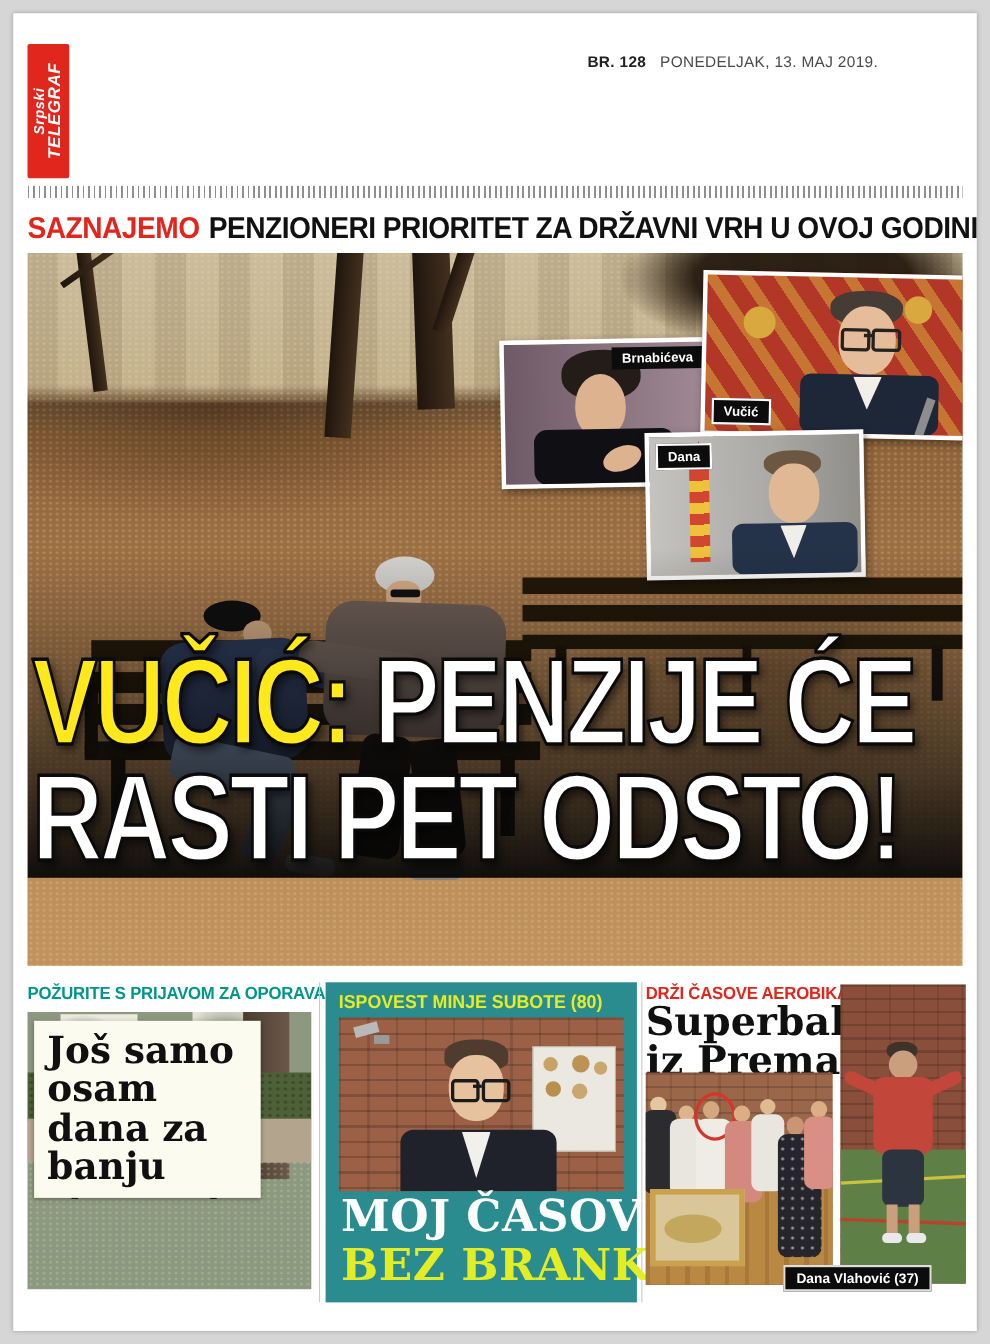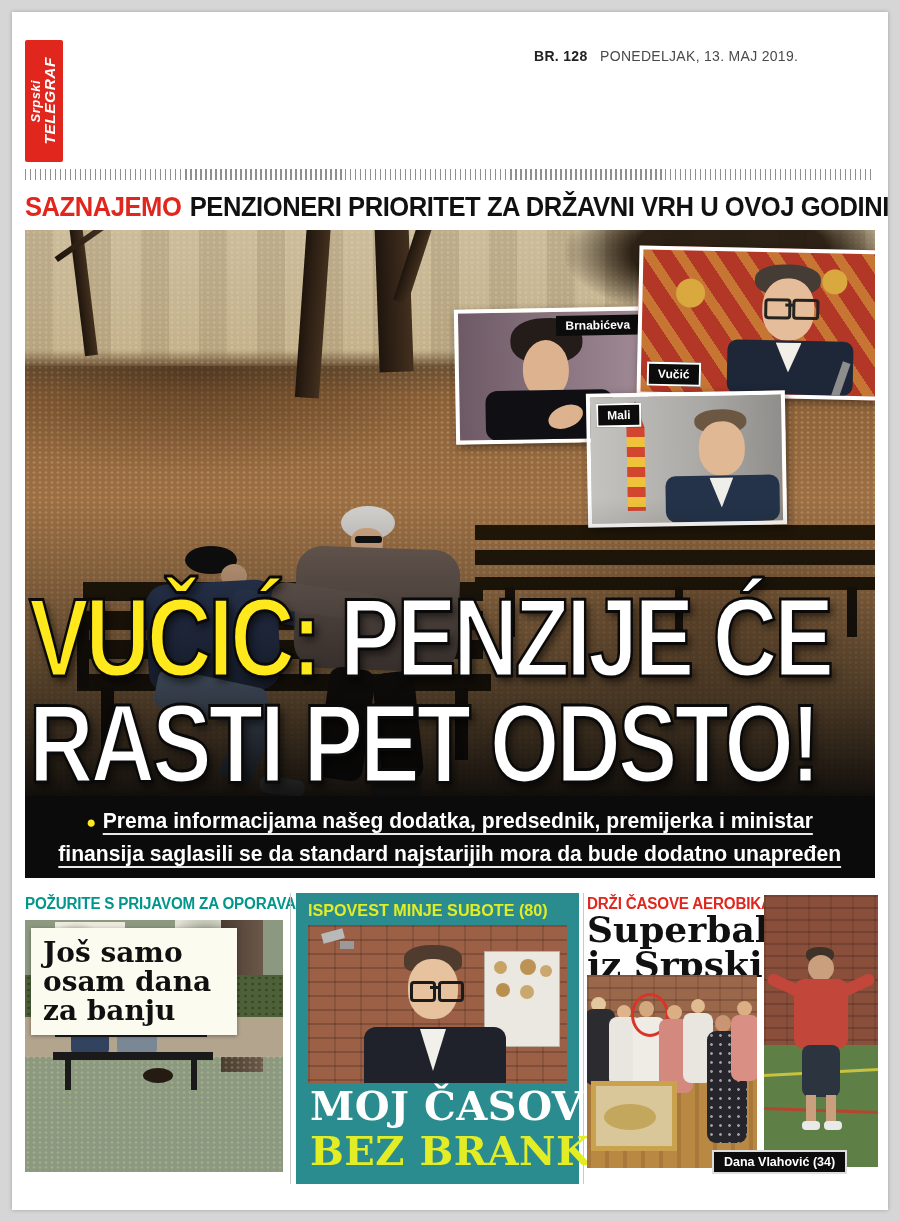--- a/index.html
+++ b/index.html
@@ -47,21 +47,21 @@
   .subline .txt{text-decoration:underline;text-decoration-thickness:2px;text-underline-offset:5px;text-decoration-color:#e8e8e8;}
   .subline .bullet{color:#ffe81c;font-size:17px;margin-right:7px;text-decoration:none;}
 
   
   .sec-kicker{font-weight:800;font-size:16px;white-space:nowrap;transform:scaleX(.95);transform-origin:left center;letter-spacing:-.2px;}
   .teal{color:#00968b;} .red{color:#e0261d;}
   .serif-head{font-family:"DejaVu Serif",serif;font-weight:bold;color:#101010;}
   .divider{width:1px;background:#c9c9c9;}
 
   .lphoto{left:25px;top:920px;width:258px;height:252px;overflow:hidden;background:#8d9880;}
-  .lheadbox{left:6px;top:8px;width:182px;background:#fcfbf0;padding:10px 12px;box-shadow:0 1px 4px rgba(0,0,0,.35);font-size:28px;line-height:1.04;}
+  .lheadbox{left:6px;top:8px;width:182px;background:#fcfbf0;padding:10px 12px;box-shadow:0 1px 4px rgba(0,0,0,.35);font-size:34px;line-height:1.04;}
 
   .mid-panel{left:296px;top:893px;width:283px;height:291px;background:#2a8c8e;}
   .mid-kicker{left:12px;top:8px;color:#e3ed25;font-weight:800;font-size:17px;white-space:nowrap;transform:scaleX(.95);transform-origin:left center;}
   .mid-photo{left:12px;top:32px;width:259px;height:158px;overflow:hidden;background-color:#9c6047;background-image:repeating-linear-gradient(rgba(0,0,0,.18) 0 2px,transparent 2px 14px),repeating-linear-gradient(90deg,rgba(0,0,0,.12) 0 2px,transparent 2px 26px);}
   .mid-title{font-family:"DejaVu Serif",serif;font-weight:bold;font-size:40px;line-height:1;letter-spacing:.5px;white-space:nowrap;}
 
   .rphoto1{left:764px;top:895px;width:114px;height:272px;overflow:hidden;background:#8a4f3b;}
   .rphoto2{left:587px;top:975px;width:170px;height:193px;overflow:hidden;background:#9b674a;}
   .brick{background-image:repeating-linear-gradient(rgba(0,0,0,.16) 0 2px,transparent 2px 12px),repeating-linear-gradient(90deg,rgba(0,0,0,.10) 0 2px,transparent 2px 22px);}
   .caption-chip{left:712px;top:1150px;background:#0c0c0c;border:2px solid #ddd;color:#fff;font-weight:bold;font-size:12.5px;padding:3px 10px;white-space:nowrap;}
@@ -161,34 +161,30 @@
       <div class="chip bordered" style="left:6px;bottom:6px;">Vučić</div>
     </div>
 
     <div class="abs inset" style="left:562px;top:162px;width:191px;height:126px;transform:rotate(-1deg);background:linear-gradient(90deg,#c4c3bf,#a9a8a4 60%,#8f8e8a);">
       <div class="abs" style="left:36px;top:30px;width:18px;height:84px;background:repeating-linear-gradient(#d2452f 0 10px,#f0c23c 10px 20px);"></div>
       <div class="abs" style="left:36px;top:4px;width:0;height:0;border-left:9px solid transparent;border-right:9px solid transparent;border-bottom:27px solid #c03a28;"></div>
       <div class="abs" style="left:104px;top:14px;width:52px;height:24px;background:#6b5742;border-radius:45%;"></div>
       <div class="abs" style="left:108px;top:26px;width:46px;height:54px;background:#e0b893;border-radius:46%;"></div>
       <div class="abs" style="left:74px;top:80px;width:114px;height:46px;background:#243349;border-radius:10px;"></div>
       <div class="abs" style="left:118px;top:82px;width:24px;height:30px;background:#f0eee8;clip-path:polygon(0 0,100% 0,50% 100%);"></div>
-      <div class="chip bordered" style="left:6px;top:6px;">Mali</div>
+      <div class="chip bordered" style="left:6px;top:6px;">Dana</div>
     </div>
 
     <div class="abs fade"></div>
 
     <div class="abs hline" style="top:352px;">
       <span class="yel">VUČIĆ:</span><span> PENZIJE ĆE</span>
     </div>
     <div class="abs hline" style="top:458px;">RASTI PET ODSTO!</div>
 
-    <div class="abs subbar">
-      <div class="subline"><span class="bullet">●</span><span class="txt">Prema informacijama našeg dodatka, predsednik, premijerka i ministar</span></div><br>
-      <div class="subline"><span class="txt">finansija saglasili se da standard najstarijih mora da bude dodatno unapređen</span></div>
-    </div>
   </div>
 
   <div class="abs sec-kicker teal" style="left:25px;top:895px;">POŽURITE S PRIJAVOM ZA OPORAVAK</div>
   <div class="abs lphoto">
     <div class="abs" style="left:30px;top:2px;width:70px;height:42px;background:#eceade;"></div>
     <div class="abs" style="left:150px;top:0;width:60px;height:36px;background:#e4e2d6;"></div>
     <div class="abs" style="left:0;top:0;width:258px;height:58px;background:radial-gradient(40px 30px at 20% 40%,rgba(40,60,30,.55),transparent 70%),radial-gradient(50px 34px at 70% 30%,rgba(40,60,30,.5),transparent 70%);"></div>
     <div class="abs" style="left:196px;top:0;width:42px;height:152px;background:linear-gradient(90deg,#4a3c30,#6b584a);"></div>
     <div class="abs" style="left:0;top:55px;width:258px;height:44px;background:#4e6038;background-image:radial-gradient(rgba(20,40,15,.4) 1px,transparent 2px);background-size:7px 6px;"></div>
     <div class="abs" style="left:0;top:97px;width:258px;height:40px;background:#b2a48d;"></div>
@@ -227,21 +223,21 @@
       <div class="abs" style="left:56px;top:102px;width:142px;height:56px;background:#20222b;border-radius:12px 12px 0 0;"></div>
       <div class="abs" style="left:112px;top:104px;width:26px;height:42px;background:#f2f0ea;clip-path:polygon(0 0,100% 0,50% 100%);"></div>
     </div>
     <div class="abs mid-title" style="left:14px;top:193px;color:#ffffff;">MOJ ČASOVE</div>
     <div class="abs mid-title" style="left:14px;top:238px;color:#e3ed25;">BEZ BRANKE</div>
   </div>
 
   <div class="abs sec-kicker red" style="left:587px;top:895px;">DRŽI ČASOVE AEROBIKA</div>
   <div class="abs serif-head" style="left:587px;top:912px;font-size:36px;line-height:.98;">
     <span style="display:block;">Superbaka</span>
-    <span style="display:block;">iz Srpski</span>
+    <span style="display:block;">iz Prema</span>
   </div>
 
   <div class="abs rphoto1 brick">
     <div class="abs" style="left:0;top:150px;width:114px;height:122px;background:#5e7f46;"></div>
     <div class="abs" style="left:0;top:176px;width:114px;height:3px;background:#c9c23e;transform:rotate(-3deg);"></div>
     <div class="abs" style="left:0;top:214px;width:114px;height:3px;background:#b5452f;transform:rotate(2deg);"></div>
     <div class="abs" style="left:42px;top:52px;width:28px;height:16px;background:#3f3229;border-radius:45%;"></div>
     <div class="abs" style="left:44px;top:60px;width:26px;height:26px;background:#c99f7e;border-radius:50%;"></div>
     <div class="abs" style="left:2px;top:86px;width:46px;height:12px;background:#c2473a;border-radius:6px;transform:rotate(25deg);"></div>
     <div class="abs" style="left:66px;top:86px;width:46px;height:12px;background:#c2473a;border-radius:6px;transform:rotate(-25deg);"></div>
@@ -268,14 +264,14 @@
     <div class="abs" style="left:96px;top:38px;width:30px;height:70px;background:#e9e6e0;border-radius:8px;"></div>
     <div class="abs" style="left:128px;top:40px;width:16px;height:17px;background:#c99572;border-radius:50%;"></div>
     <div class="abs" style="left:120px;top:56px;width:40px;height:112px;background:#25252b;border-radius:9px;background-image:radial-gradient(rgba(255,255,255,.55) 1px,transparent 1.7px);background-size:9px 9px;"></div>
     <div class="abs" style="left:150px;top:26px;width:15px;height:15px;background:#dcae84;border-radius:50%;"></div>
     <div class="abs" style="left:144px;top:40px;width:28px;height:66px;background:#d98f84;border-radius:8px;"></div>
     <div class="abs" style="left:4px;top:106px;width:76px;height:60px;border:5px solid #caa14c;background:#d9c79a;">
       <div class="abs" style="left:8px;top:18px;width:52px;height:26px;background:#c3a75c;border-radius:50%;"></div>
     </div>
   </div>
 
-  <div class="abs caption-chip">Dana Vlahović (34)</div>
+  <div class="abs caption-chip">Dana Vlahović (37)</div>
 </div>
 
 </body></html>

